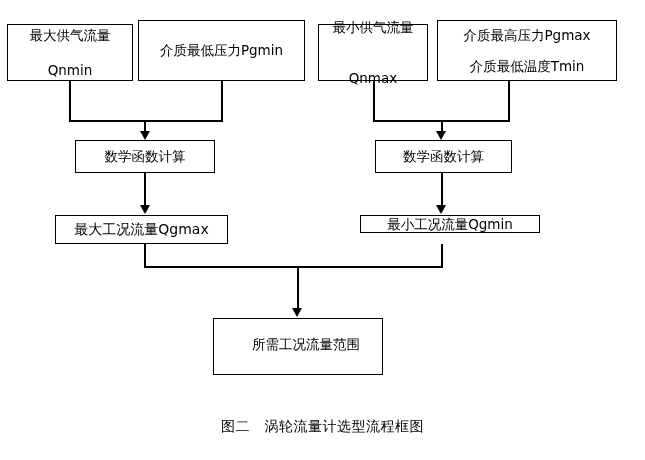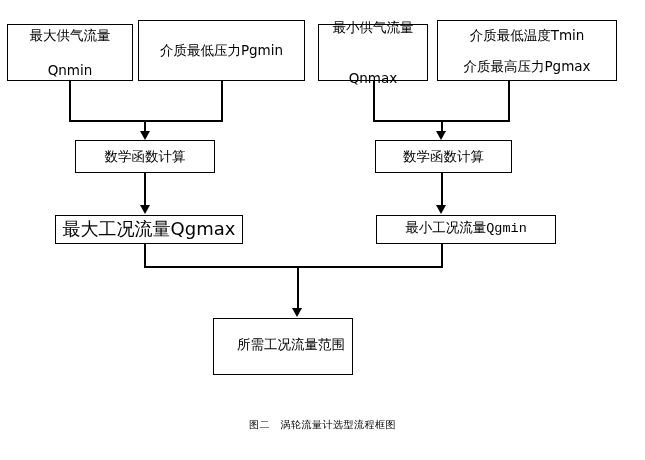--- a/index.html
+++ b/index.html
@@ -40,25 +40,25 @@
   #box-pgmin   { left: 138px; top: 20px;  width: 167px; height: 61px; font-size: 13.5px; }
   #box-qnmin   { left: 318px; top: 24px;  width: 110px; height: 57px; font-size: 13.5px; }
   #box-qnmin .ln.a { margin-bottom: 20px; }
   #box-pgmax   { left: 437px; top: 20px;  width: 180px; height: 61px; font-size: 13.5px; }
 
   
   #box-calc-left  { left: 75px;  top: 140px; width: 140px; height: 33px; font-size: 13.5px; }
   #box-calc-right { left: 375px; top: 140px; width: 137px; height: 33px; font-size: 13.5px; }
 
   
-  #box-qgmax { left: 55px;  top: 215px; width: 188px; height: 29px; font-size: 18px; }
-  #box-qgmin { left: 376px; top: 215px; width: 180px; height: 29px; font-size: 13.5px; font-family: Liberation Mono, monospace; }
+  #box-qgmax { left: 55px;  top: 215px; width: 173px; height: 29px; font-size: 14px; }
+  #box-qgmin { left: 360px; top: 215px; width: 180px; height: 18px; font-size: 13.5px; }
 
   
-  #box-result { left: 213px; top: 318px; width: 140px; height: 57px; font-size: 13.5px; padding-left: 16px; }
+  #box-result { left: 213px; top: 318px; width: 170px; height: 57px; font-size: 13.5px; padding-left: 16px; }
   #box-result .ln.a { margin-bottom: 4px; }
 
   
   .conn {
     position: absolute;
     background: #000000;
   }
   .vline { width: 1.6px; }
   .hline { height: 1.6px; }
   .arrow {
@@ -70,21 +70,21 @@
     border-top: 9px solid #000000;
   }
 
   
   #caption {
     position: absolute;
     left: 0;
     top: 418px;
     width: 645px;
     text-align: center;
-    font-size: 10px;
+    font-size: 14px;
     color: #000000;
     letter-spacing: 0.5px;
   }
 </style>
 </head>
 <body>
 
 <div id="canvas">
 
   <div class="node" id="box-qnmax">
@@ -95,22 +95,22 @@
   <div class="node" id="box-pgmin">
     <span class="ln a">介质最低压力Pgmin</span>
   </div>
 
   <div class="node" id="box-qnmin">
     <span class="ln a">最小供气流量</span>
     <span class="ln b">Qnmax</span>
   </div>
 
   <div class="node" id="box-pgmax">
+    <span class="ln a">介质最高压力Pgmax</span>
     <span class="ln b">介质最低温度Tmin</span>
-    <span class="ln a">介质最高压力Pgmax</span>
   </div>
 
   <div class="conn vline" style="left:69px;  top:81px;  height:41px;"></div>
   <div class="conn vline" style="left:221px; top:81px;  height:41px;"></div>
   <div class="conn hline" style="left:69px; top:120.4px; width:153.6px;"></div>
   <div class="conn vline" style="left:144.4px; top:120px; height:13px;"></div>
   <div class="arrow" style="left:139.6px; top:131px;"></div>
 
   <div class="conn vline" style="left:373px; top:81px;  height:41px;"></div>
   <div class="conn vline" style="left:508px; top:81px;  height:41px;"></div>

